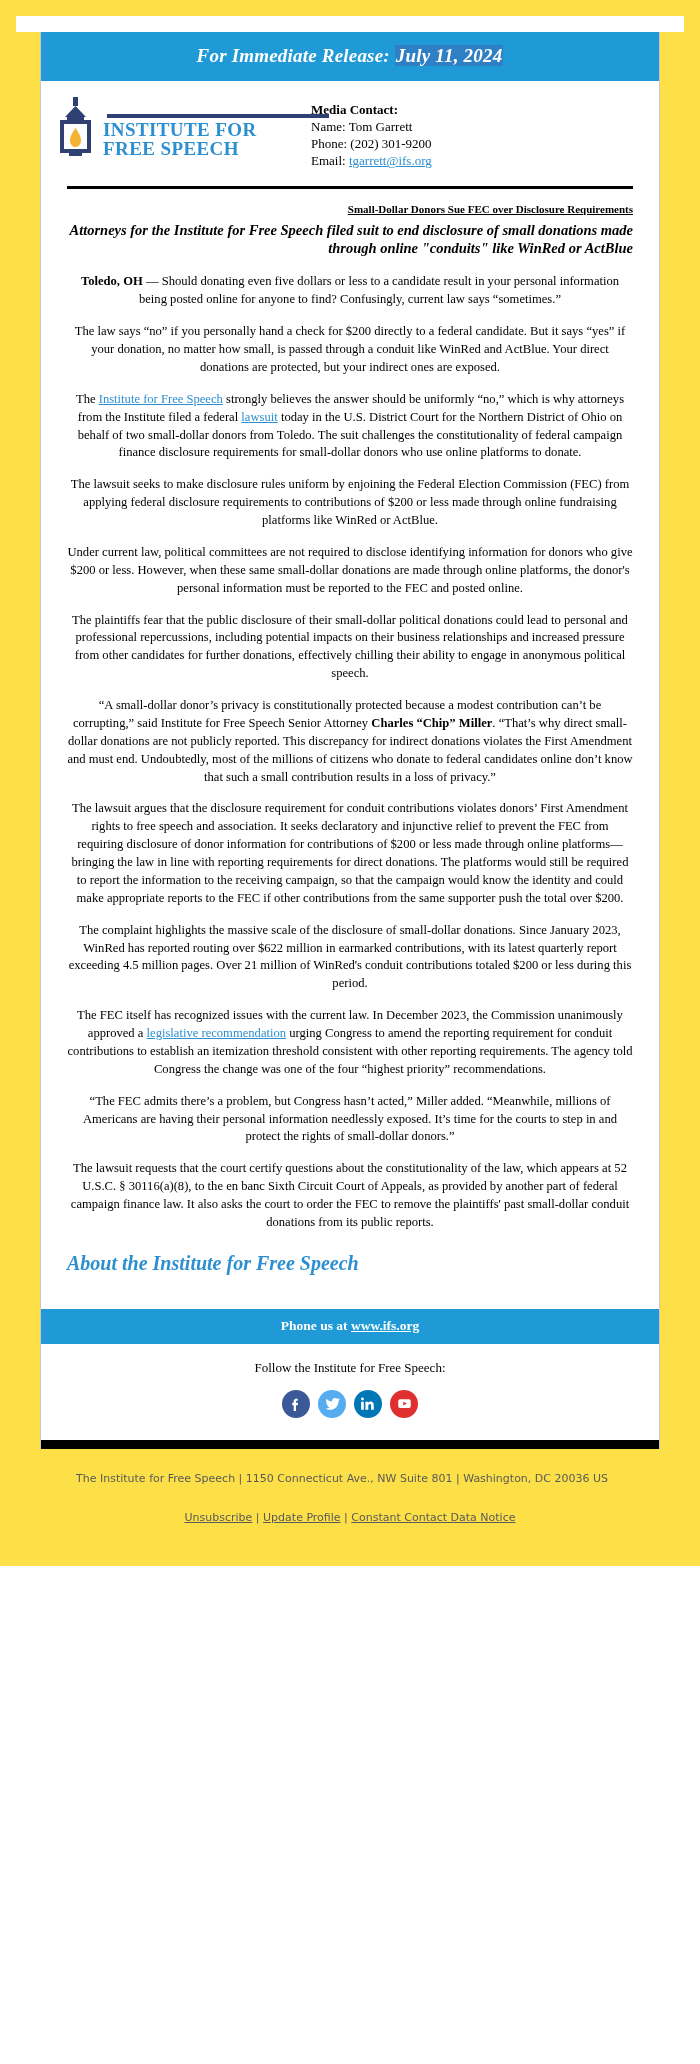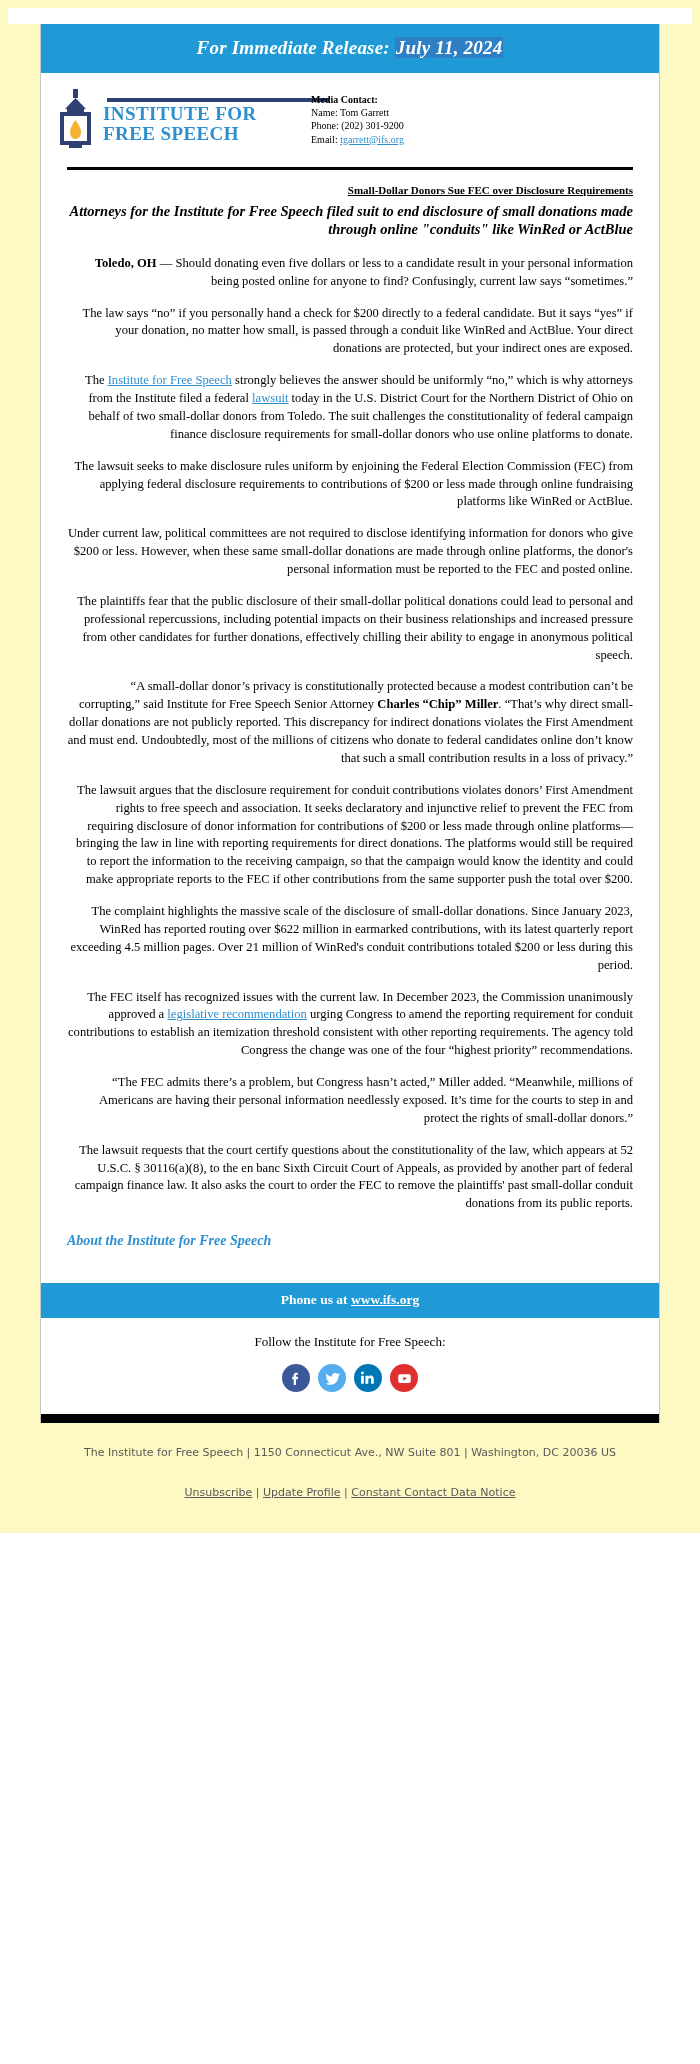--- a/index.html
+++ b/index.html
@@ -7,22 +7,22 @@
     margin: 0; padding: 0;
     background: #ffffff;
   }
   body {
     width: 700px;
     font-family: "Liberation Serif", "DejaVu Serif", serif;
     color: #000000;
   }
   .page {
     width: 700px;
-    background: #fef9c3;
-    padding: 8px;
+    background: #fde047;
+    padding: 16px;
   }
   .email-frame {
     width: 620px;
     margin: 0 auto;
     border-left: 1px solid #c8c8c8;
     border-right: 1px solid #c8c8c8;
     background: #ffffff;
   }
   .top-spacer { height: 16px; background: #ffffff; }
 
@@ -43,21 +43,21 @@
   .rb-date { background: #2f7fc4; padding: 0 1px; }
 
   
   .header-row {
     display: flex;
     align-items: flex-start;
     padding: 14px 14px 6px 14px;
   }
   .logo-block {
     display: flex;
-    align-items: flex-start;
+    align-items: flex-end;
     width: 240px;
     flex: 0 0 240px;
   }
   .lamp {
     width: 42px;
     flex: 0 0 42px;
     position: relative;
     height: 64px;
   }
   .lamp svg { display: block; }
@@ -78,21 +78,21 @@
     font-size: 19px;
     color: #2d8fd0;
     letter-spacing: 0.4px;
     line-height: 1.04;
     white-space: nowrap;
   }
 
   .media-contact {
     padding-left: 16px;
     padding-top: 6px;
-    font-size: 10px;
+    font-size: 13px;
     line-height: 1.32;
   }
   .media-contact .mc-title { font-weight: bold; }
   .mc-link { color: #2d8fd0; text-decoration: underline; text-align: right; }
 
   
   .content { padding: 0 26px 6px 26px; }
   .black-rule {
     height: 3px;
     background: #000000;
@@ -111,33 +111,33 @@
     font-size: 14.5px;
     text-align: right;
     margin: 6px 0 16px 0;
     line-height: 1.22;
     font-weight: bold;
   }
   p.body-p {
     font-size: 12.6px;
     line-height: 1.42;
     margin: 0 0 14px 0;
-    text-align: right;
+    text-align: center;
   }
   .b { font-weight: bold; }
   .i { font-style: italic; }
   a.doc-link, .doc-link {
     color: #2d8fd0;
     text-decoration: underline;
   }
   h2.about-head {
     color: #2d8fd0;
     font-style: italic;
     font-weight: bold;
-    font-size: 14px;
+    font-size: 20px;
     margin: 20px 0 14px 0;
   }
 
   
   .visit-banner {
     background: #1f9ad6;
     color: #ffffff;
     text-align: center;
     padding: 9px 10px 10px 10px;
     font-size: 13.5px;
@@ -172,21 +172,20 @@
   .s-tw { background: #55acee; }
   .s-li { background: #0077b5; }
   .s-yt { background: #e02f2f; }
   .social svg { display: block; }
 
   .black-bar { height: 9px; background: #000000; }
 
   
   .outer-footer {
     padding: 22px 60px 8px 60px;
-    text-align: center;
     font-family: "DejaVu Sans", "Liberation Sans", sans-serif;
     font-size: 11px;
     color: #5a5a5a;
     line-height: 1.5;
   }
   .outer-legal {
     padding: 16px 20px 26px 20px;
     text-align: center;
     font-family: "DejaVu Sans", "Liberation Sans", sans-serif;
     font-size: 11px;

